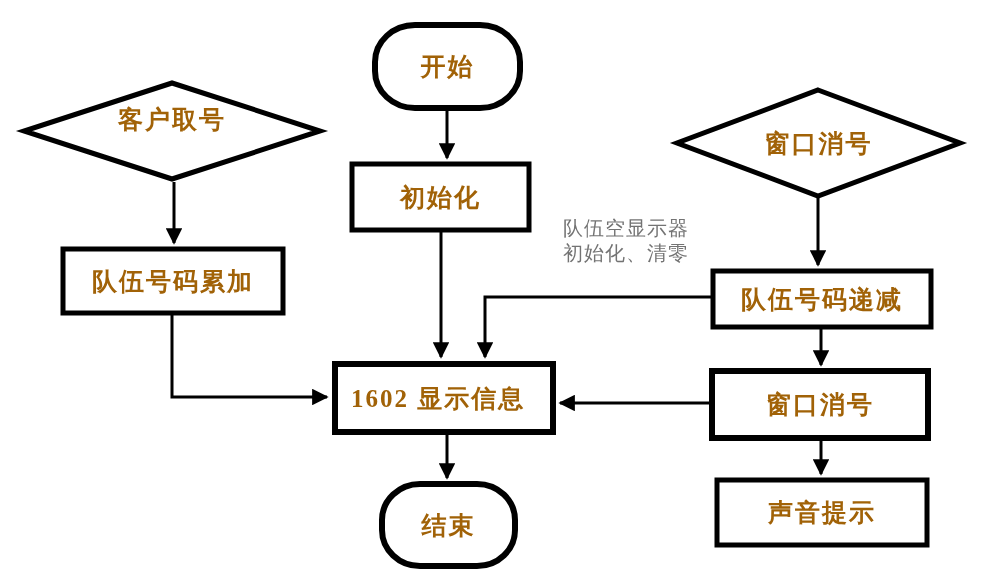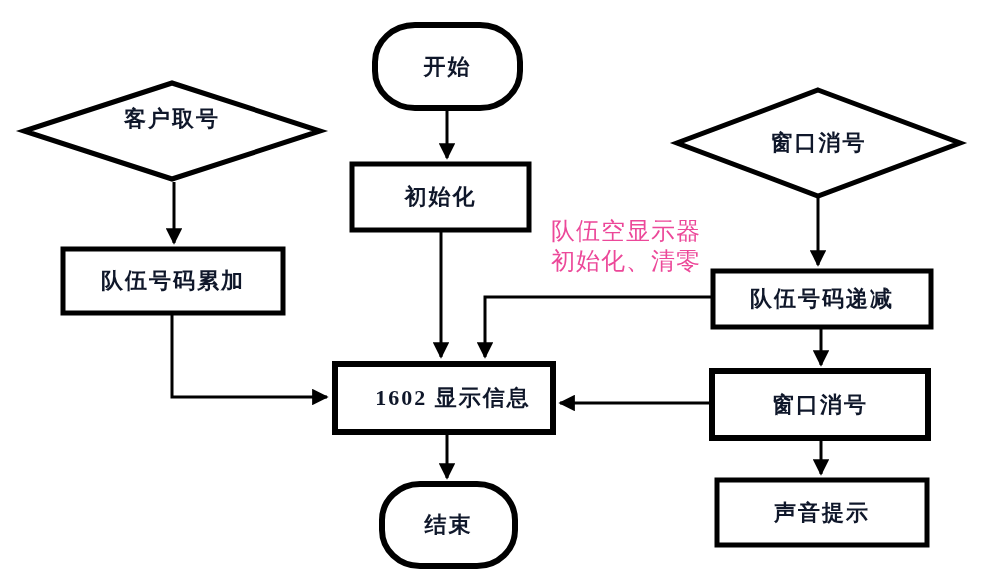--- a/index.html
+++ b/index.html
@@ -17,32 +17,32 @@
   }
   #shapes {
     position: absolute;
     left: 0; top: 0;
   }
   .lbl {
     position: absolute;
     display: flex;
     align-items: center;
     justify-content: center;
-    color: #0f172a;
+    color: #a16207;
     font-weight: bold;
-    font-size: 22px;
+    font-size: 25px;
     letter-spacing: 2px;
     text-align: left;
     white-space: nowrap;
     pointer-events: none;
   }
   .annotation {
     position: absolute;
-    color: #ec4899;
-    font-size: 24px;
+    color: #737373;
+    font-size: 20px;
     letter-spacing: 1px;
     line-height: 1.25;
     text-align: center;
     white-space: nowrap;
   }
 </style>
 </head>
 <body>
 
 <div id="canvas">
@@ -80,21 +80,21 @@
       <rect x="382" y="484" width="133" height="82" rx="38" ry="36" stroke-width="6"></rect>
     </g>
   </svg>
 
   <div class="lbl" style="left:375px; top:25px;  width:145px; height:83px;">开始</div>
   <div class="lbl" style="left:352px; top:164px; width:177px; height:66px;">初始化</div>
   <div class="lbl" style="left:24px;  top:71px;  width:296px; height:96px;">客户取号</div>
   <div class="lbl" style="left:677px; top:90px;  width:283px; height:106px;">窗口消号</div>
   <div class="lbl" style="left:63px;  top:249px; width:220px; height:64px;">队伍号码累加</div>
   <div class="lbl" style="left:713px; top:271px; width:218px; height:56px;">队伍号码递减</div>
-  <div class="lbl" style="left:344px; top:364px; width:218px; height:68px;">1602 显示信息</div>
+  <div class="lbl" style="left:329px; top:364px; width:218px; height:68px;">1602 显示信息</div>
   <div class="lbl" style="left:712px; top:371px; width:216px; height:67px;">窗口消号</div>
   <div class="lbl" style="left:717px; top:480px; width:210px; height:65px;">声音提示</div>
   <div class="lbl" style="left:382px; top:484px; width:133px; height:82px;font-family:Liberation Serif, serif;">结束</div>
 
   <div class="annotation" style="left:540px; top:216px; width:172px;">
     <div>队伍空显示器</div>
     <div>初始化、清零</div>
   </div>
 
 </div>

